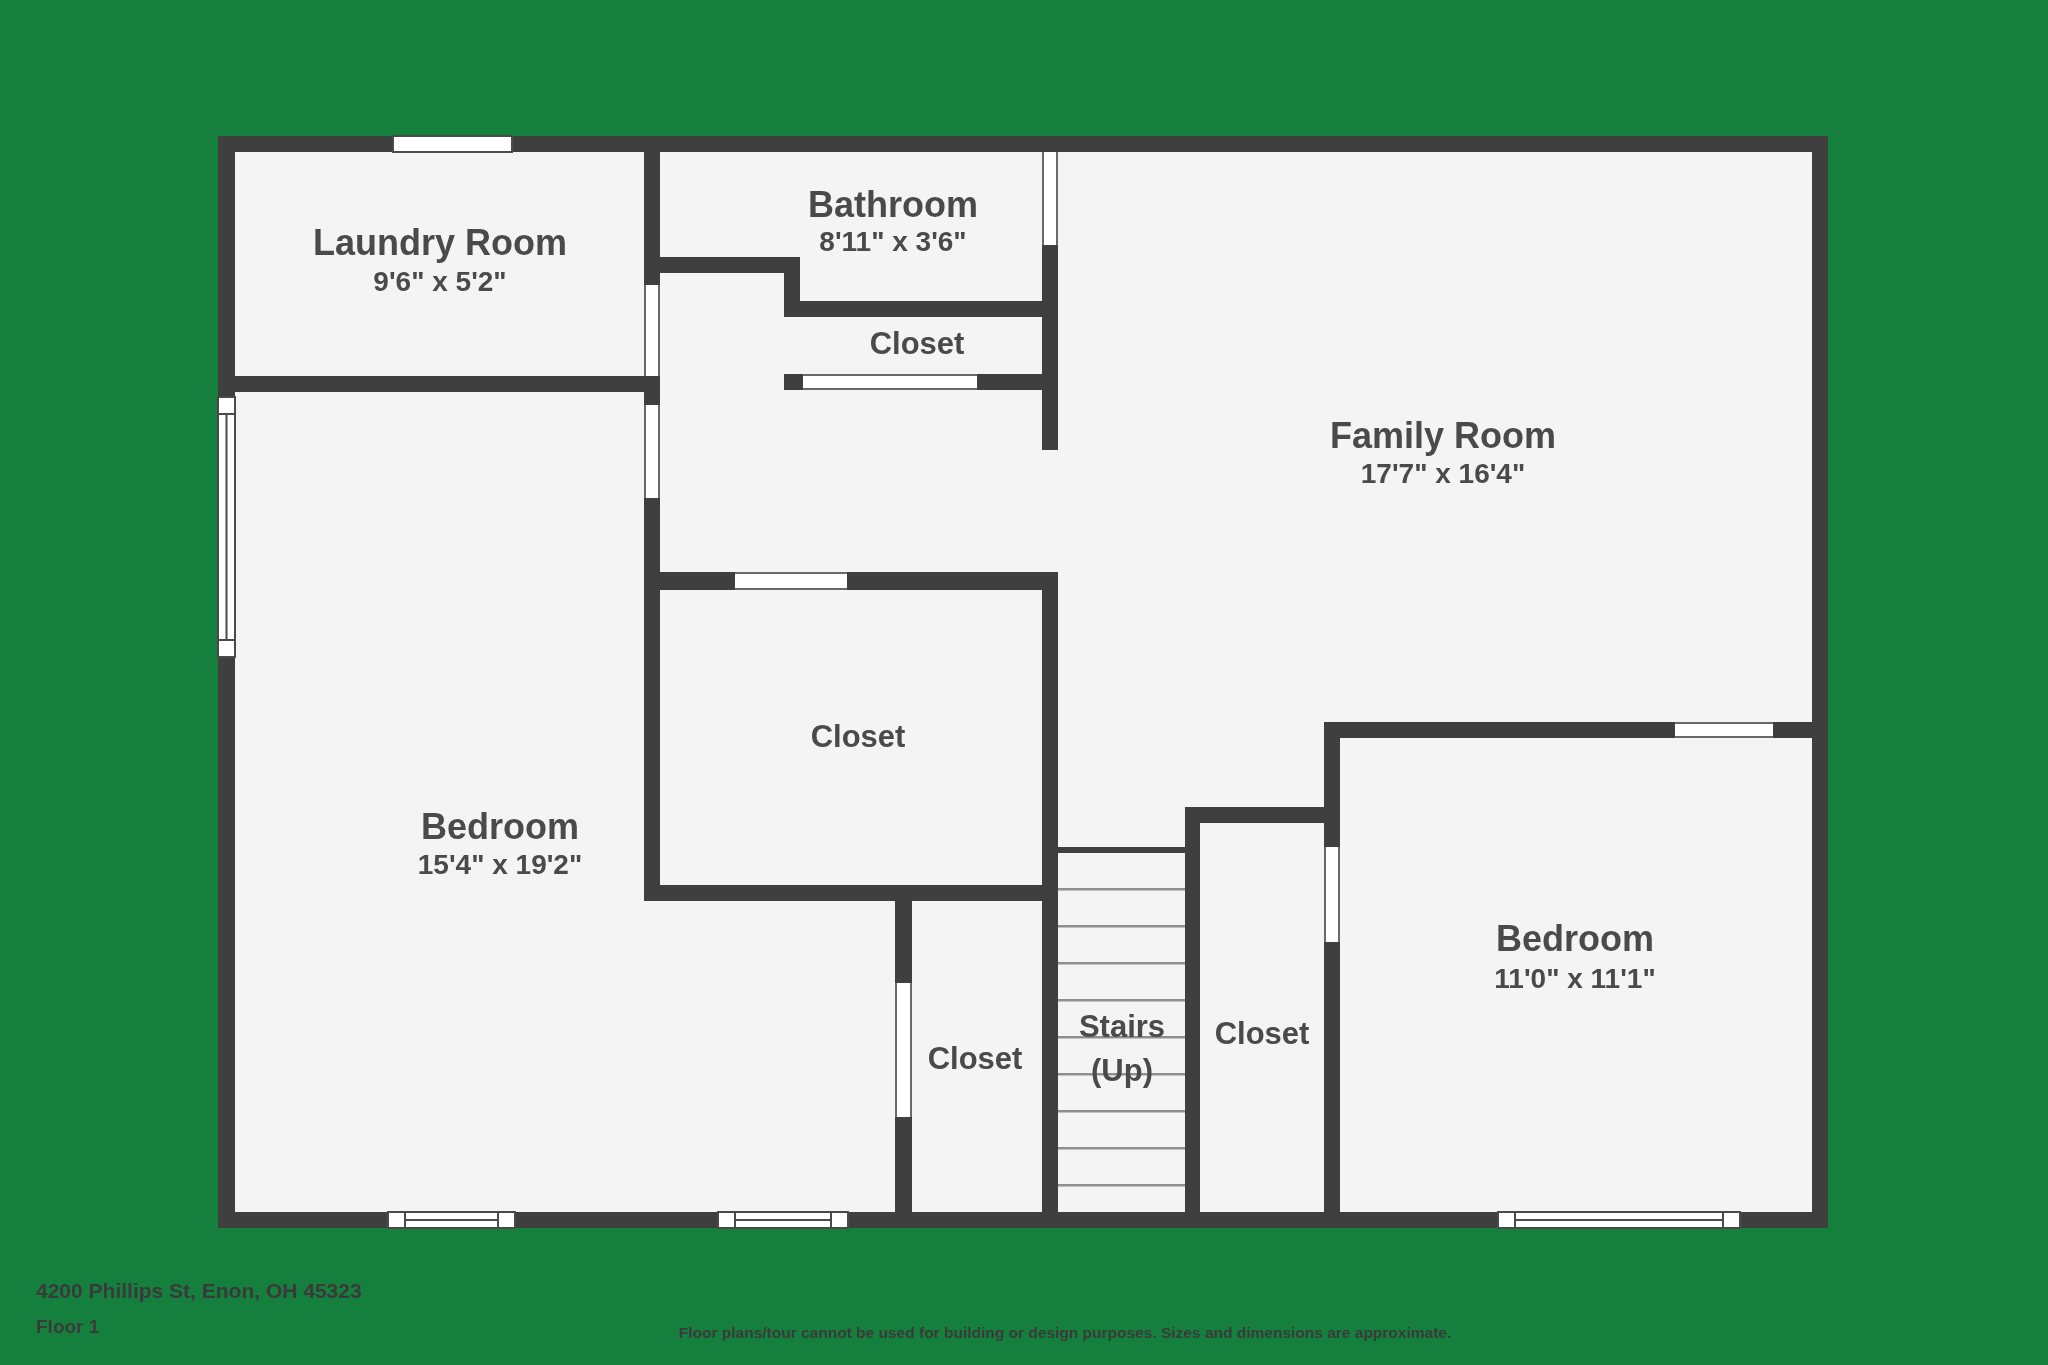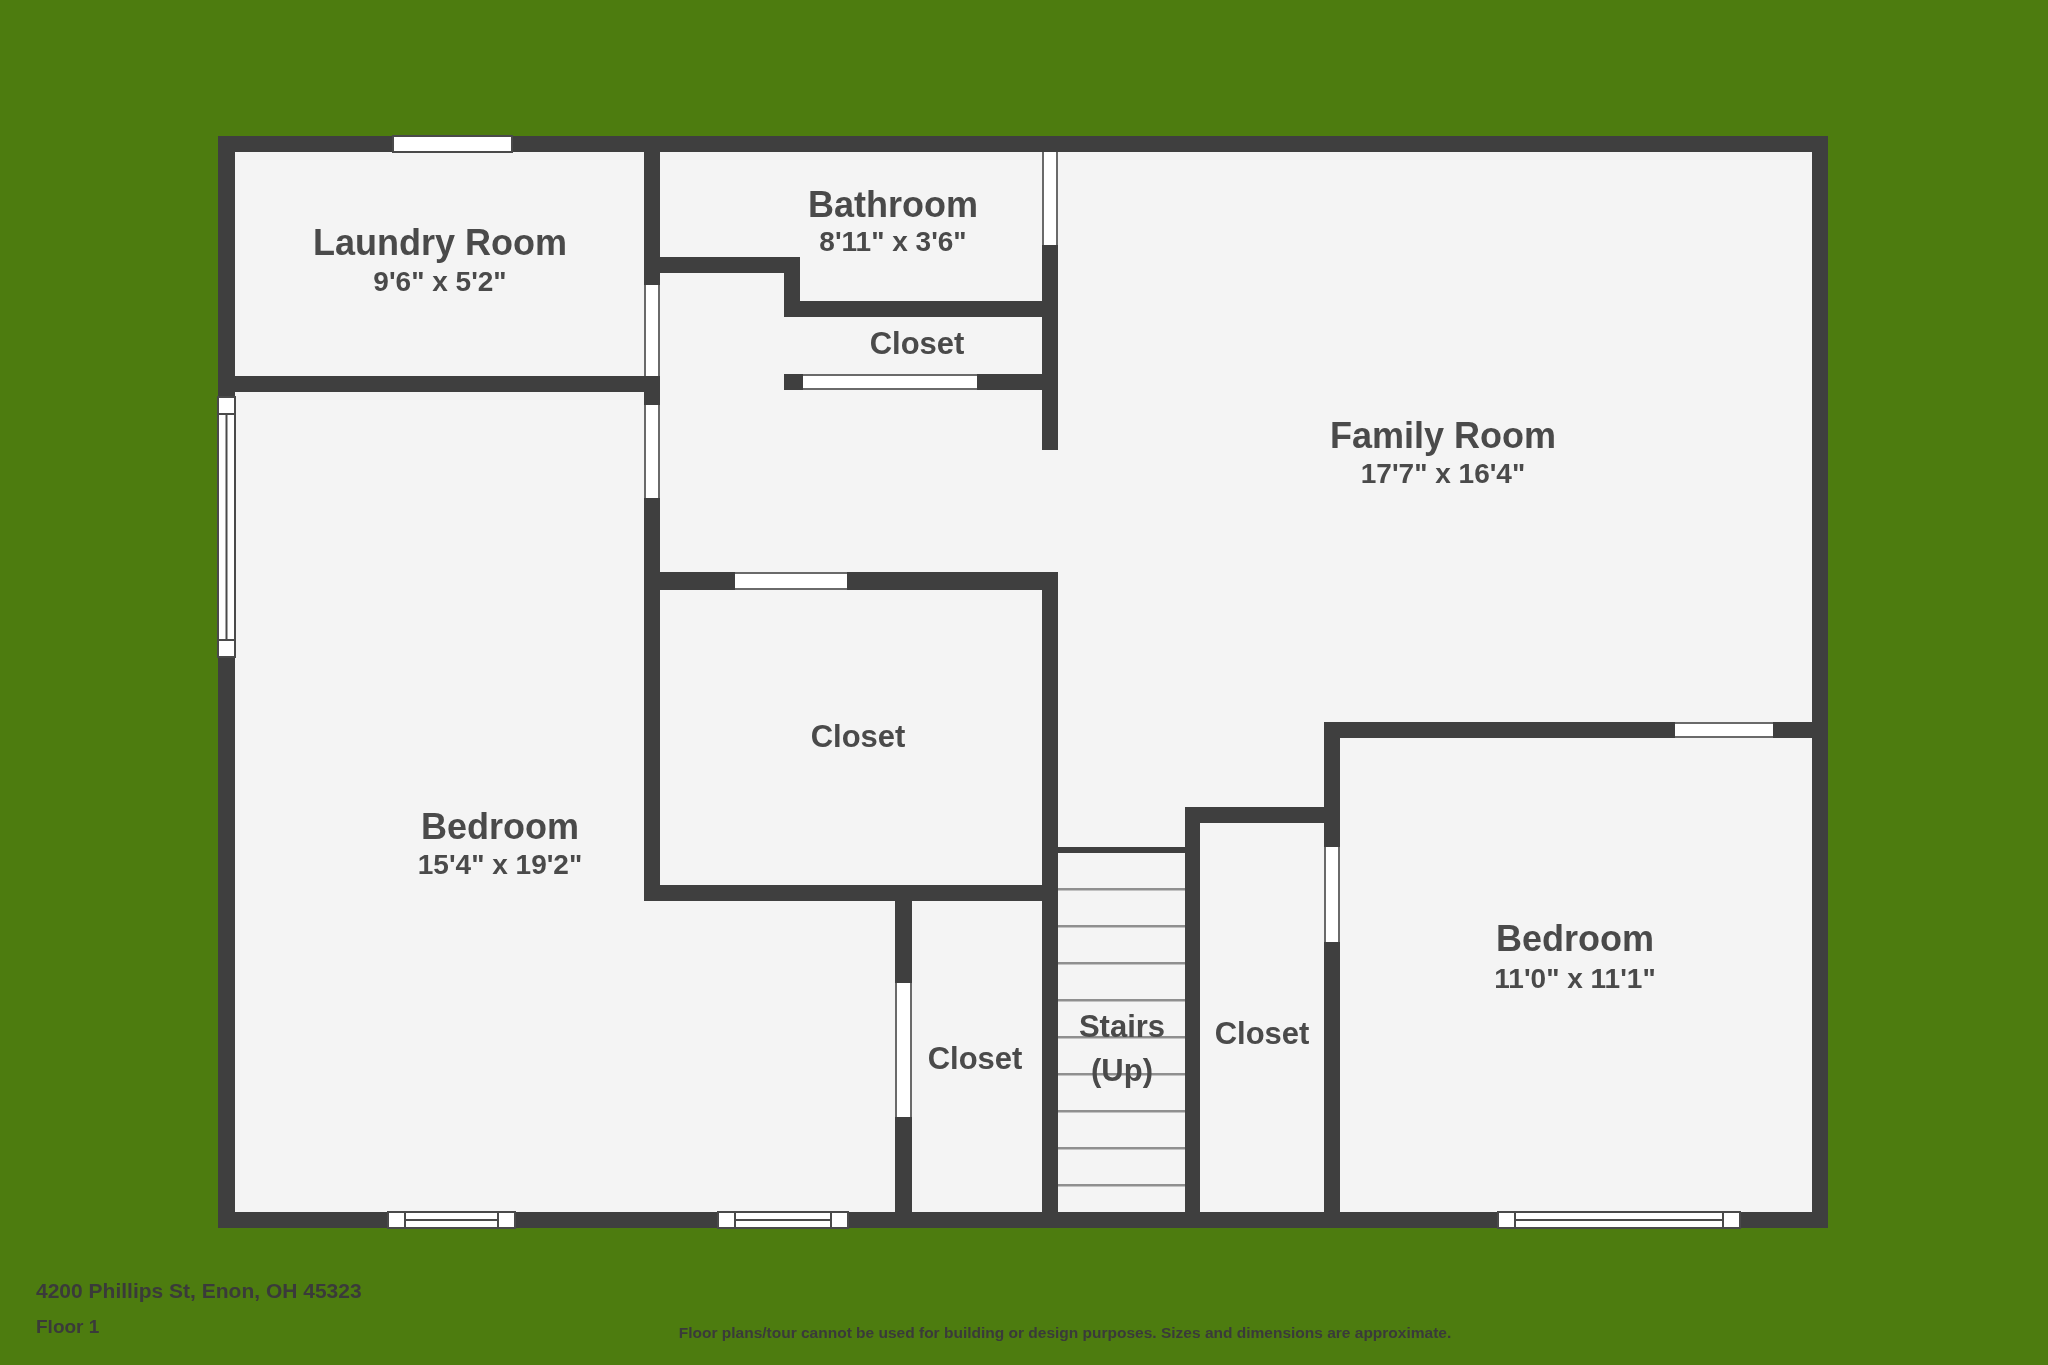--- a/index.html
+++ b/index.html
@@ -1,16 +1,16 @@
 <!DOCTYPE html>
 <html><head>
 <meta charset="utf-8">
 <style>
   html,body{margin:0;padding:0;background:#ffffff;}
-  .page{position:relative;width:2048px;height:1365px;background:#4d7c0f;overflow:hidden;
+  .page{position:relative;width:2048px;height:1365px;background:#15803d;overflow:hidden;
         font-family:"Liberation Sans",sans-serif;}
   svg{position:absolute;left:0;top:0;}
   .room-name{font:700 36px "Liberation Sans",sans-serif;fill:#4a4a4a;}
   .room-dims{font:700 28px "Liberation Sans",sans-serif;fill:#4a4a4a;}
   .closet-name{font:700 31px "Liberation Sans",sans-serif;fill:#4a4a4a;}
   .footer-address{font:700 21px "Liberation Sans",sans-serif;fill:#3a3a3a;}
   .footer-floor{font:700 19px "Liberation Sans",sans-serif;fill:#3a3a3a;}
   .footer-disclaimer{font:700 15.5px "Liberation Sans",sans-serif;fill:#3a3a3a;}
   .wall{fill:#3f3f3f;}
   .gap{fill:#ffffff;}

